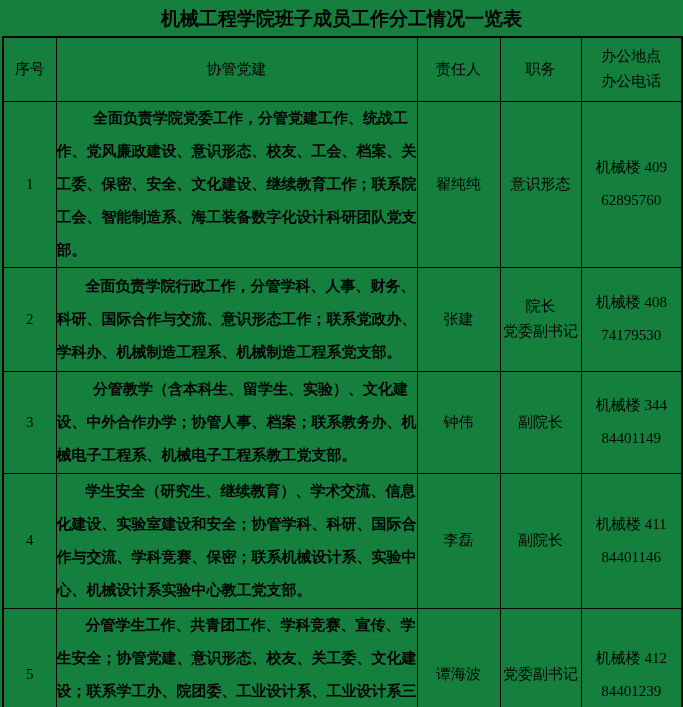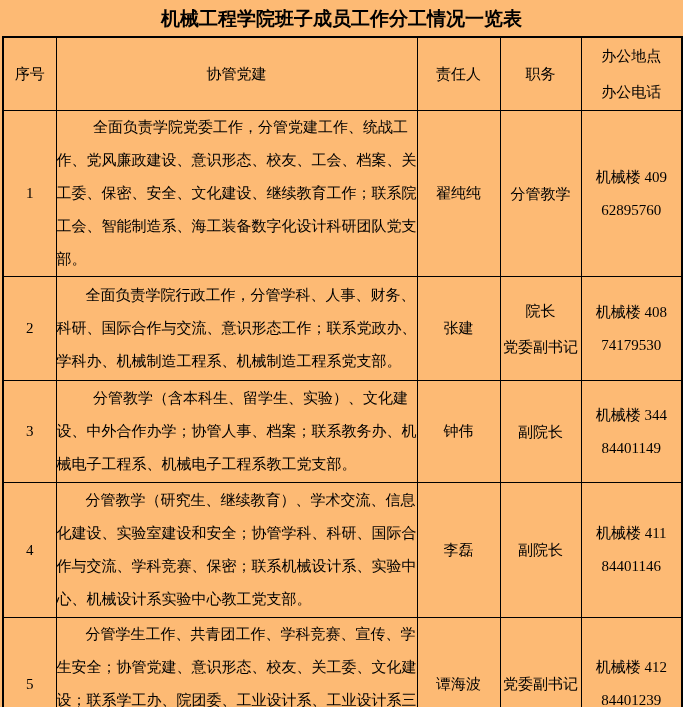--- a/index.html
+++ b/index.html
@@ -6,21 +6,21 @@
     margin: 0;
     padding: 0;
     background: #ffffff;
     width: 683px;
     color: #000000;
     font-family: "Liberation Serif", "DejaVu Serif", serif;
   }
   .page {
     width: 683px;
     height: 707px;
-    background: #fdba74;
+    background: #15803d;
     overflow: hidden;
   }
   .doc-title {
     margin: 6px 0 5px 0;
     text-align: center;
     font-size: 19px;
     font-weight: bold;
     line-height: 25px;
     color: #000000;
   }
@@ -41,30 +41,31 @@
     overflow: hidden;
   }
   tr.hdr      { height: 64px;  }
   tr.row-1    { height: 137px; }
   tr.row-2    { height: 104px; }
   tr.row-3    { height: 102px; }
   tr.row-4    { height: 135px; }
   tr.row-5    { height: 127px; }
   .multiline {
     white-space: pre-line;
-    line-height: 36px;
+    line-height: 25px;
   }
   td.cell-office { line-height: 33px; white-space: pre-line; }
   .cell-division {
     text-align: justify;
     text-align-last: left;
     -moz-text-align-last: left;
     line-height: 33px;
     padding: 0 6px 0 4px;
     text-indent: 28px;
+    font-weight: bold;
   }
 </style>
 </head>
 <body>
 
 <div class="page">
 
   <div class="doc-title">机械工程学院班子成员工作分工情况一览表</div>
 
   <table class="work-table">
@@ -83,21 +84,21 @@
       <td>责任人</td>
       <td>职务</td>
       <td class="multiline">办公地点
 办公电话</td>
     </tr>
 
     <tr class="row-1">
       <td>1</td>
       <td class="cell-division">全面负责学院党委工作，分管党建工作、统战工作、党风廉政建设、意识形态、校友、工会、档案、关工委、保密、安全、文化建设、继续教育工作；联系院工会、智能制造系、海工装备数字化设计科研团队党支部。</td>
       <td>翟纯纯</td>
-      <td class="multiline">分管教学</td>
+      <td class="multiline">意识形态</td>
       <td class="cell-office">机械楼 409
 62895760</td>
     </tr>
 
     <tr class="row-2">
       <td>2</td>
       <td class="cell-division">全面负责学院行政工作，分管学科、人事、财务、科研、国际合作与交流、意识形态工作；联系党政办、学科办、机械制造工程系、机械制造工程系党支部。</td>
       <td>张建</td>
       <td class="multiline">院长
 党委副书记</td>
@@ -109,21 +110,21 @@
       <td>3</td>
       <td class="cell-division">分管教学（含本科生、留学生、实验）、文化建设、中外合作办学；协管人事、档案；联系教务办、机械电子工程系、机械电子工程系教工党支部。</td>
       <td>钟伟</td>
       <td class="multiline">副院长</td>
       <td class="cell-office">机械楼 344
 84401149</td>
     </tr>
 
     <tr class="row-4">
       <td>4</td>
-      <td class="cell-division">分管教学（研究生、继续教育）、学术交流、信息化建设、实验室建设和安全；协管学科、科研、国际合作与交流、学科竞赛、保密；联系机械设计系、实验中心、机械设计系实验中心教工党支部。</td>
+      <td class="cell-division">学生安全（研究生、继续教育）、学术交流、信息化建设、实验室建设和安全；协管学科、科研、国际合作与交流、学科竞赛、保密；联系机械设计系、实验中心、机械设计系实验中心教工党支部。</td>
       <td>李磊</td>
       <td class="multiline">副院长</td>
       <td class="cell-office">机械楼 411
 84401146</td>
     </tr>
 
     <tr class="row-5">
       <td>5</td>
       <td class="cell-division">分管学生工作、共青团工作、学科竞赛、宣传、学生安全；协管党建、意识形态、校友、关工委、文化建设；联系学工办、院团委、工业设计系、工业设计系三办教工党支部。</td>
       <td>谭海波</td>

